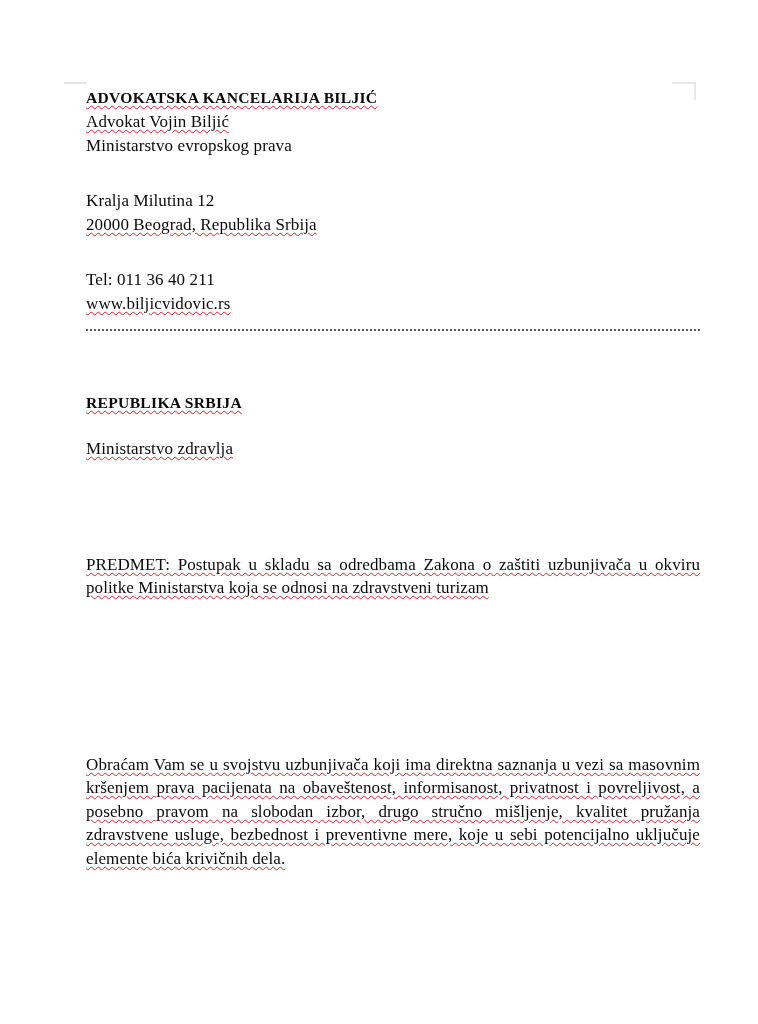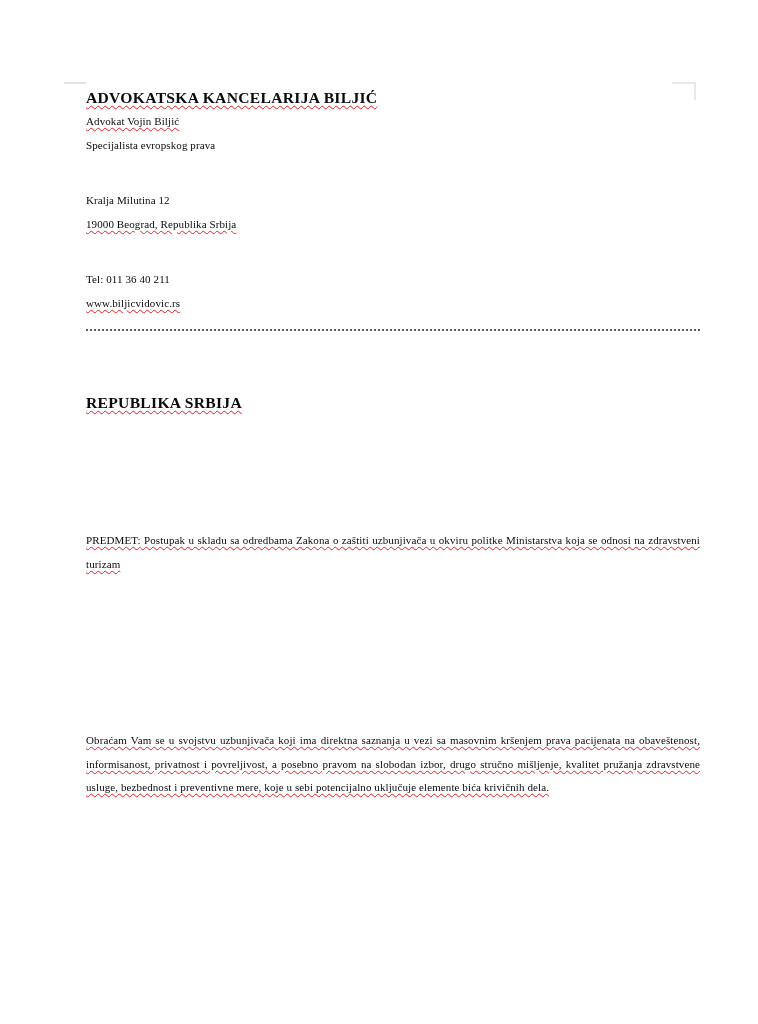--- a/index.html
+++ b/index.html
@@ -28,21 +28,21 @@
   .margin-mark.tr { left: 672px; top: 82px; border-top: 2px solid #e8e8e8; border-right: 2px solid #e8e8e8; height: 16px; }
 
   .content {
     position: absolute;
     left: 86px;
     top: 86px;
     width: 614px;
   }
 
   .line, .para {
-    font-size: 11px;
+    font-size: 17px;
     line-height: 23.5px;
     margin: 0;
     letter-spacing: 0.1px;
   }
   .para {
     text-align: justify;
     text-justify: inter-word;
     margin-bottom: 1px;
   }
   .title {
@@ -79,38 +79,39 @@
 
 <div class="page">
 
   <div class="margin-mark tl"></div>
   <div class="margin-mark tr"></div>
 
   <div class="content">
 
     <div class="line title sp">ADVOKATSKA KANCELARIJA BILJIĆ</div>
     <div class="line sp">Advokat Vojin Biljić</div>
-    <div class="line">Specijalista evropskog prava</div>
+    <div class="line">Ministarstvo evropskog prava</div>
 
     <div class="gap-md"></div>
 
     <div class="line">Kralja Milutina 12</div>
-    <div class="line sp">19000 Beograd, Republika Srbija</div>
+    <div class="line sp">20000 Beograd, Republika Srbija</div>
 
     <div class="gap-md"></div>
 
     <div class="line">Tel: 011 36 40 211</div>
     <div class="line sp">www.biljicvidovic.rs</div>
 
     <div class="rule"></div>
 
     <div class="gap-xl"></div>
 
     <div class="line title sp">REPUBLIKA SRBIJA</div>
     <div class="gap-sm"></div>
+    <div class="line sp">Ministarstvo zdravlja</div>
 
     <div class="gap-lg"></div>
 
 
     <div class="gap-lg"></div>
 
     <p class="para sp"><span>PREDMET:</span><span> Postupak u skladu sa odredbama Zakona o zaštiti uzbunjivača u okviru politke Ministarstva koja se odnosi na zdravstveni turizam</span></p>
 
     <div class="gap-xl"></div>
     <div class="gap-md"></div>

